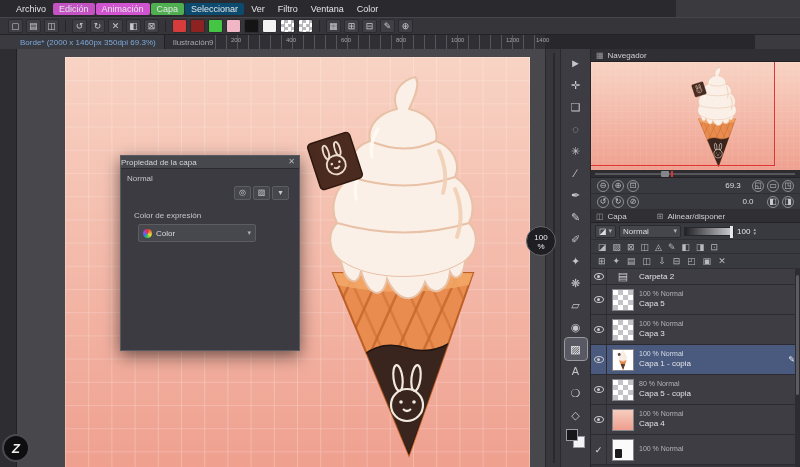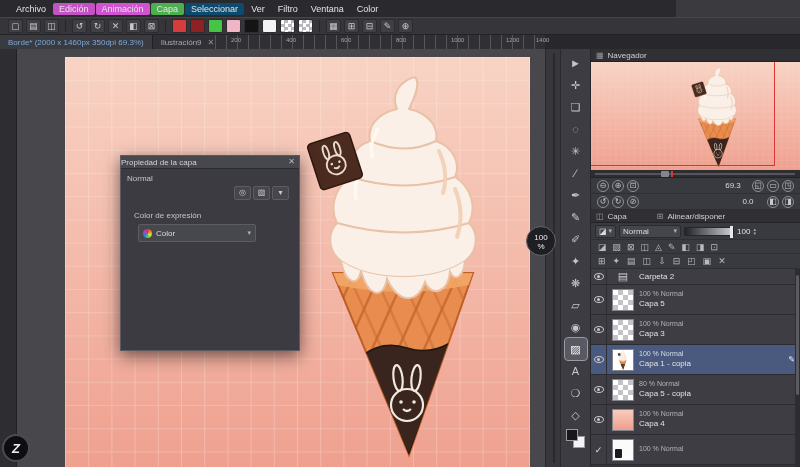--- a/index.html
+++ b/index.html
@@ -10,21 +10,21 @@
 #menubar{position:absolute;left:0;top:0;width:676px;height:17px;background:#2a2a2e;display:flex;align-items:center;padding-left:10px;gap:1px;z-index:5}
 .menu-item{font-size:9px;color:#e4e4e6;padding:1px 6px;border-radius:2px;white-space:nowrap;cursor:default}
 
 
 #toolbar{position:absolute;left:0;top:17px;width:800px;height:18px;background:#35353a;border-top:1px solid #45454b;border-bottom:1px solid #232327;display:flex;align-items:center;gap:3px;padding-left:8px;z-index:5}
 .tbi{width:15px;height:14px;font-size:9px;line-height:13px;text-align:center;color:#c9c9cd;background:#3f3f45;border:1px solid #2c2c30;border-radius:2px;overflow:hidden;flex:none}
 .tbi.checker{background:repeating-conic-gradient(#b8b8bc 0% 25%,#ffffff 0% 50%) 0 0/7px 7px}
 .tbsep{width:1px;height:12px;background:#26262a;margin:0 3px;flex:none}
 
 
-#tabrow{position:absolute;left:0;top:35px;width:800px;height:14px;background:#28282c;display:flex;z-index:5}
+#tabrow{position:absolute;left:12px;top:35px;width:743px;height:14px;background:#28282c;display:flex;z-index:5}
 .tab{height:14px;display:flex;align-items:center;padding:0 8px;font-size:8px;background:#3a3a41;border-right:1px solid #202024;color:#7ea8d8;white-space:nowrap}
 .tab.inactive{background:#303036;color:#a8a8ac}
 .tab .close{margin-left:6px;color:#8f8f94;font-size:8px}
 #ruler{position:absolute;left:215px;top:35px;width:330px;height:14px;background:repeating-linear-gradient(90deg,#55555b 0 1px,transparent 1px 11px),repeating-linear-gradient(90deg,#73737a 0 1px,transparent 1px 55px),#303034;z-index:6}
 .rlabel{position:absolute;top:2px;font-size:6px;color:#a2a2a7}
 .rlabel:nth-of-type(1){left:16px}.rlabel:nth-of-type(2){left:71px}.rlabel:nth-of-type(3){left:126px}
 .rlabel:nth-of-type(4){left:181px}.rlabel:nth-of-type(5){left:236px}.rlabel:nth-of-type(6){left:291px}
 .rlabel:nth-of-type(7){left:321px}
 
 

